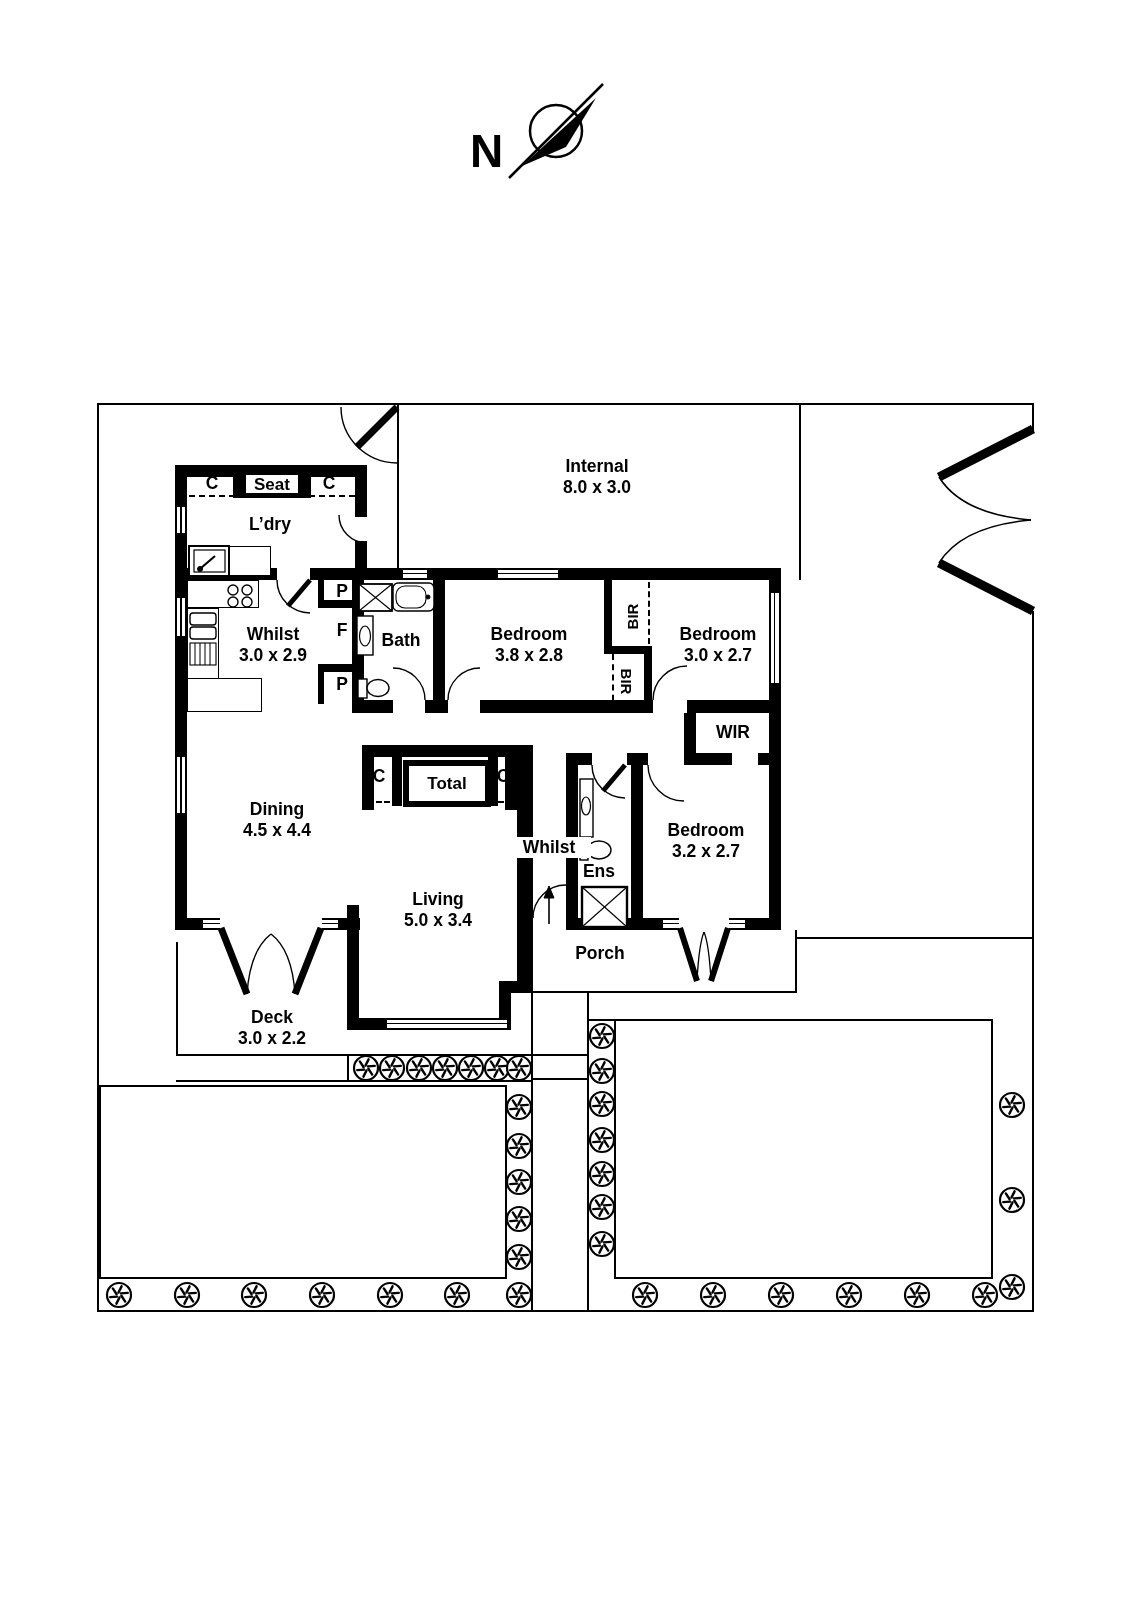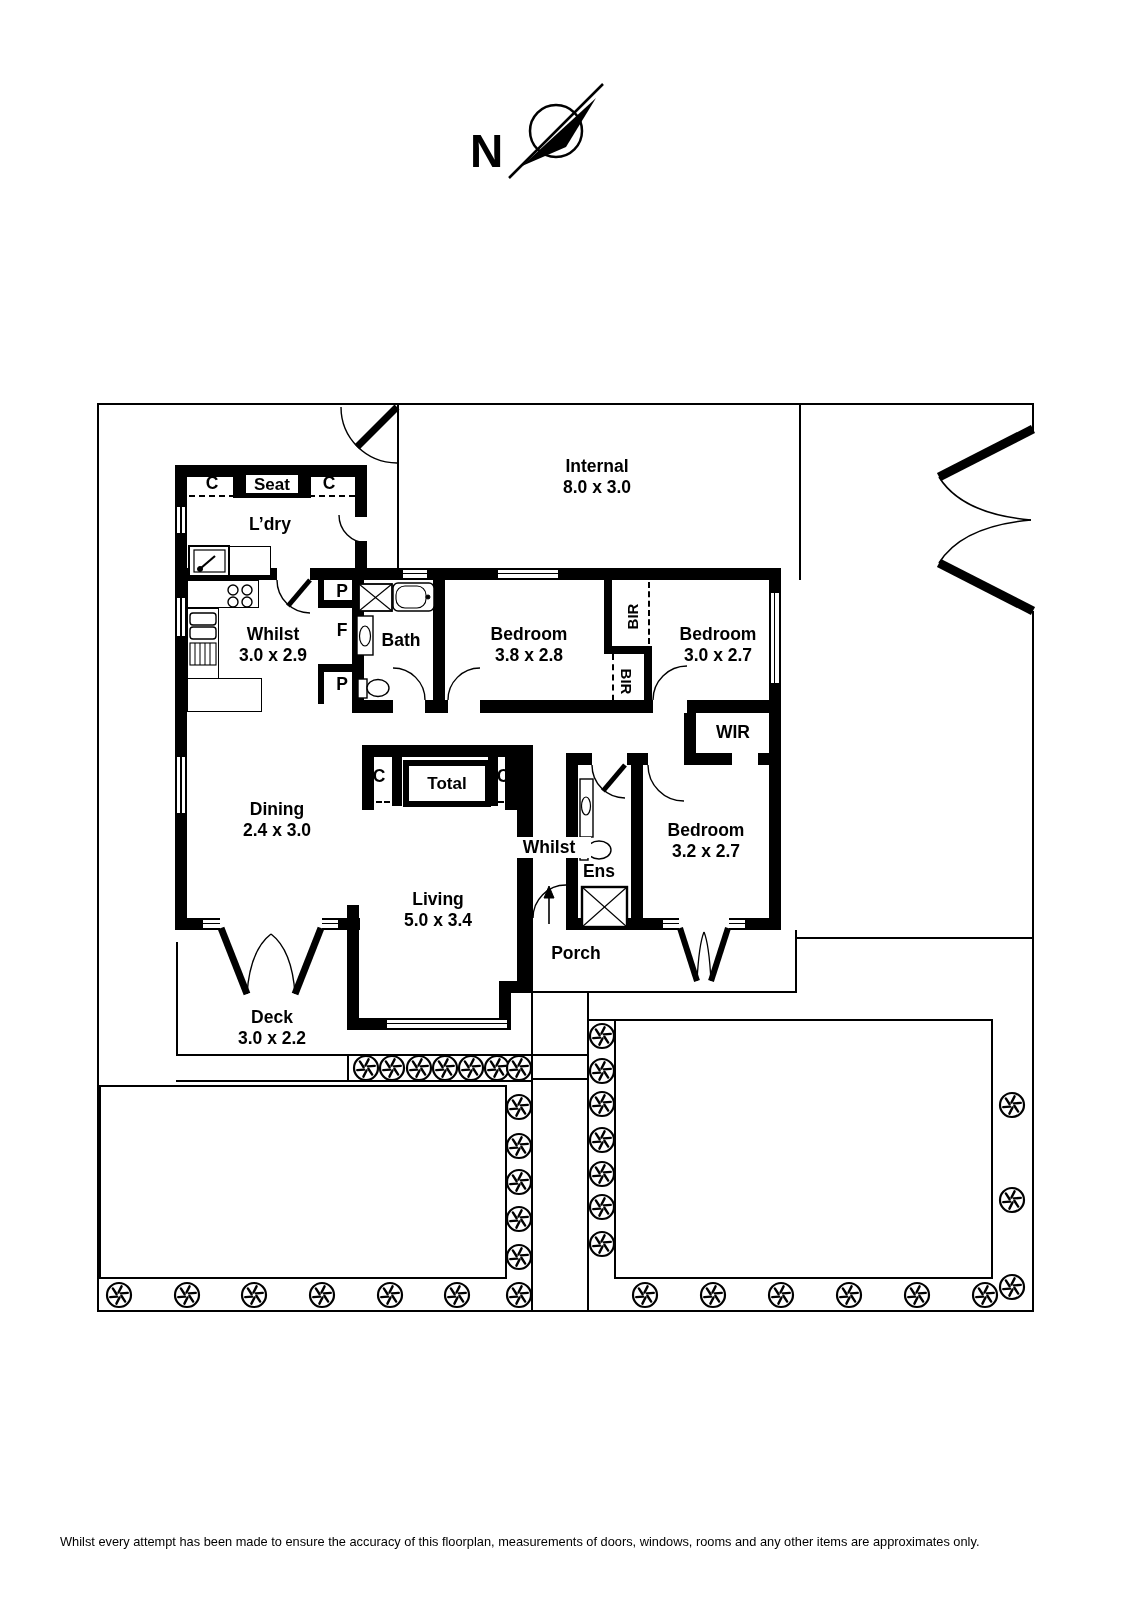--- a/index.html
+++ b/index.html
@@ -464,31 +464,31 @@
   <div class="lbl" style="left:646px;top:624px;width:144px">
     <span>Bedroom</span>
       <span>3.0 x 2.7</span>
     </div>
   <div class="lbl" style="left:634px;top:820px;width:144px">
     <span>Bedroom</span>
       <span>3.2 x 2.7</span>
     </div>
   <div class="lbl" style="left:205px;top:799px;width:144px">
     <span>Dining</span>
-      <span>2.4 x 3.0</span>
+      <span>4.5 x 4.4</span>
     </div>
   <div class="lbl" style="left:366px;top:889px;width:144px">
     <span>Living</span>
       <span>5.0 x 3.4</span>
     </div>
   <div class="lbl" style="left:200px;top:1007px;width:144px">
     <span>Deck</span>
       <span>3.0 x 2.2</span>
     </div>
-  <div class="lbl" style="left:524px;top:943px;width:104px">
+  <div class="lbl" style="left:548px;top:943px;width:104px">
     <span>Porch</span>
     </div>
   <div class="lbl bg" style="left:507px;top:837px;width:84px">
     <span>Whilst</span>
     </div>
   <div class="lbl" style="left:567px;top:861px;width:64px">
     <span>Ens</span>
     </div>
   <div class="lbl" style="left:703px;top:722px;width:60px">
     <span>WIR</span>
@@ -499,21 +499,20 @@
   <div class="lbl" style="left:309px;top:473px;width:40px">C</div>
   <div class="lbl" style="left:327px;top:581px;width:30px">P</div>
   <div class="lbl" style="left:327px;top:620px;width:30px">F</div>
   <div class="lbl" style="left:327px;top:674px;width:30px">P</div>
   <div class="lbl" style="left:366px;top:766px;width:26px">C</div>
   <div class="box" style="left:403px;top:760px;width:76px;height:35px;border-width:6px">Total</div>
   <div class="lbl" style="left:490px;top:766px;width:26px">C</div>
   <div class="lbl rotN90" style="left:610px;top:606px;width:44px;font-size:15px">BIR</div>
   <div class="lbl rot90" style="left:604px;top:671px;width:44px;font-size:15px">BIR</div>
 
-  <div class="ft-line" style="top:1533px">Whilst every attempt has been made to ensure the accuracy of this floorplan, measurements of doors, windows, rooms and any other items are approximates only.</div>
 <div class="w" style="left: 175px; top: 465px; width: 12px; height: 465px;"></div>
     <div class="w" style="left: 175px; top: 465px; width: 192px; height: 12px;"></div>
     <div class="w" style="left: 355px; top: 465px; width: 12px; height: 52px;"></div>
     <div class="w" style="left: 355px; top: 541px; width: 12px; height: 39px;"></div>
     <div class="w" style="left: 175px; top: 568px; width: 606px; height: 12px;"></div>
     <div class="w" style="left: 352px; top: 580px; width: 12px; height: 133px;"></div>
     <div class="w" style="left: 433px; top: 580px; width: 12px; height: 133px;"></div>
     <div class="w" style="left: 604px; top: 580px; width: 8px; height: 74px;"></div>
     <div class="w" style="left: 604px; top: 646px; width: 48px; height: 8px;"></div>
     <div class="w" style="left: 644px; top: 652px; width: 8px; height: 61px;"></div>

